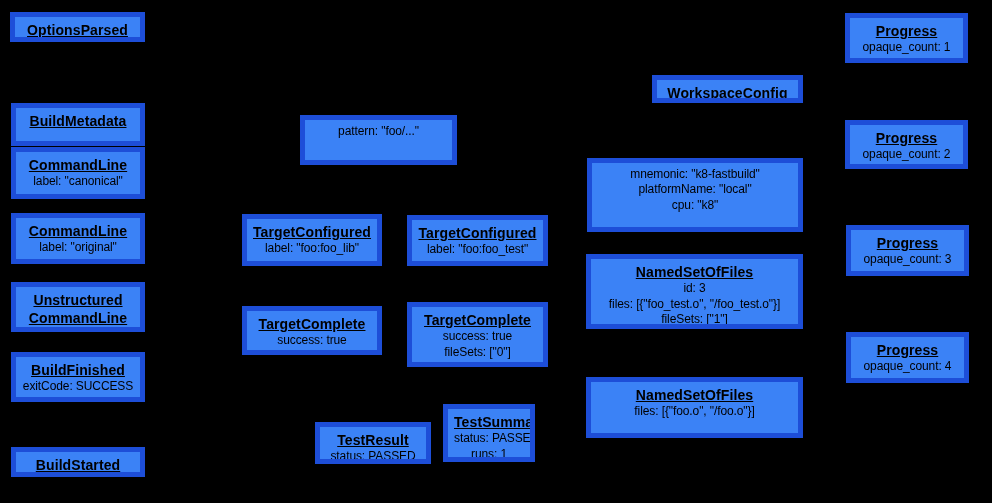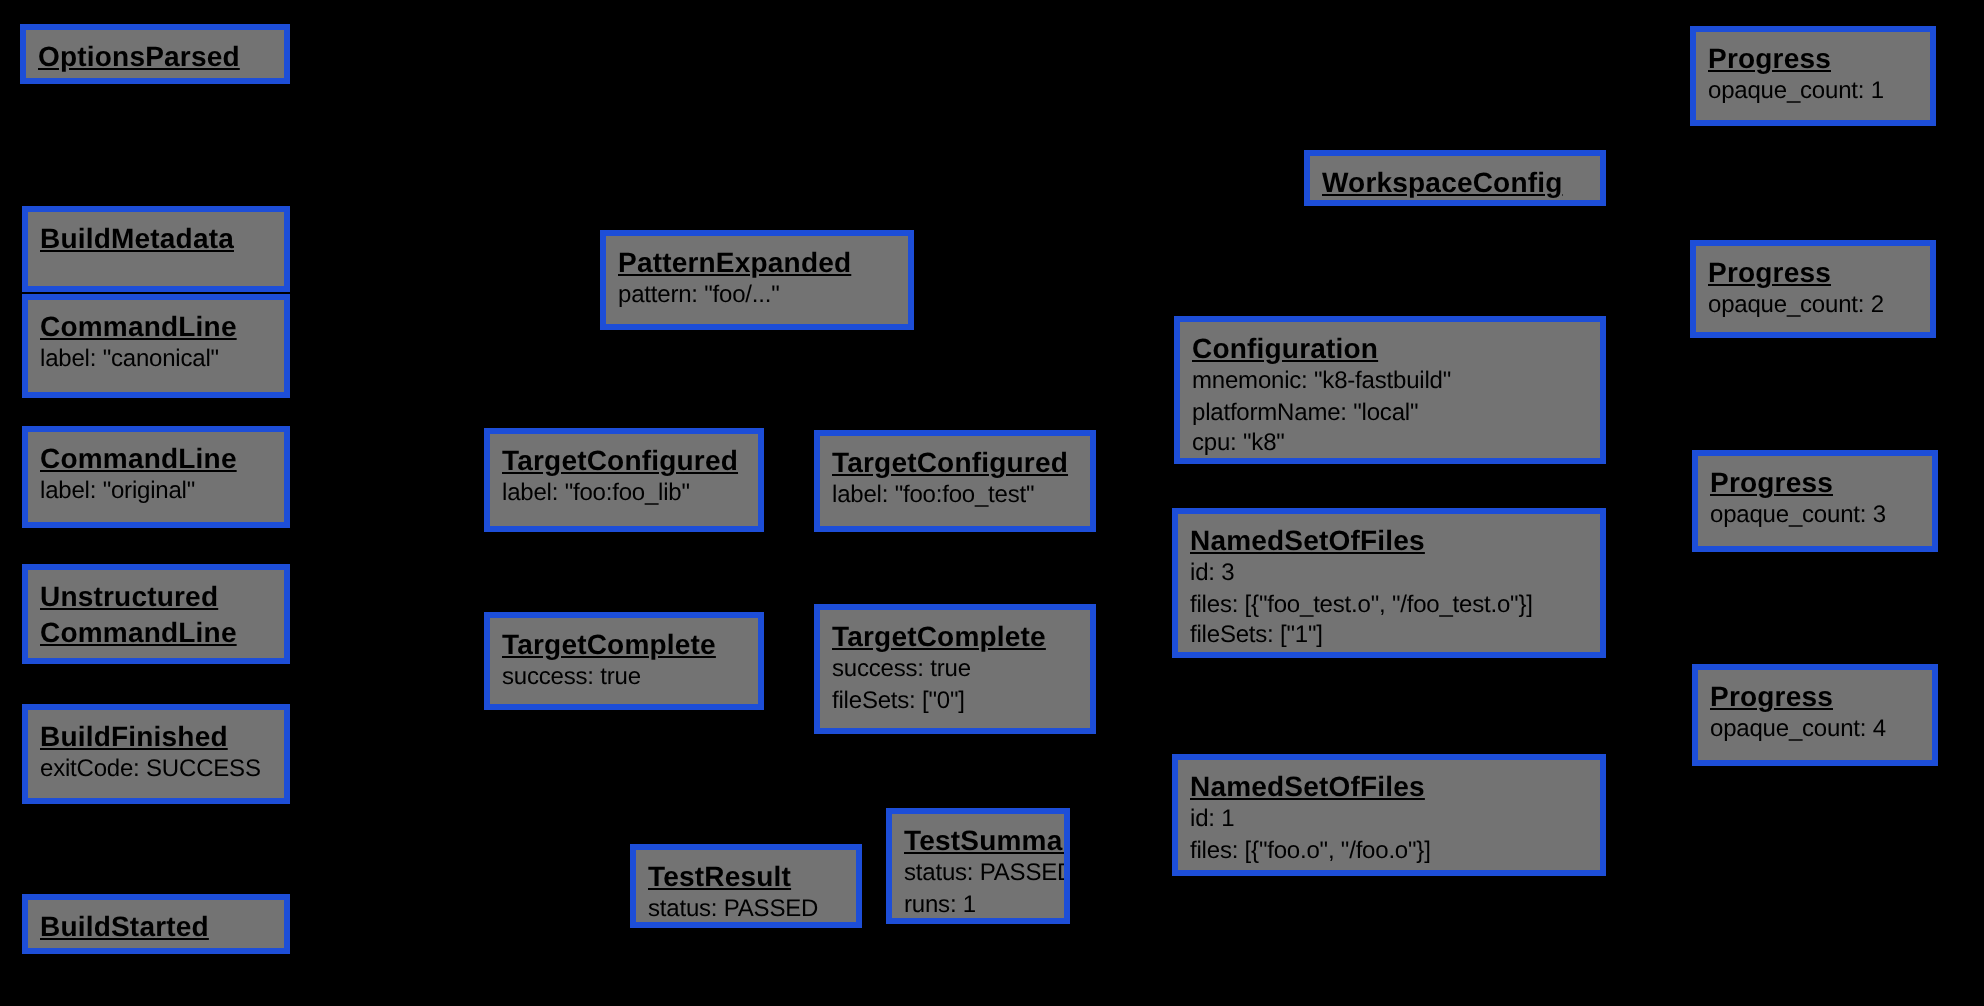--- a/index.html
+++ b/index.html
@@ -11,25 +11,26 @@
     position: relative;
     width: 992px;
     height: 503px;
     background: #000000;
     overflow: hidden;
     font-family: "Liberation Sans", "DejaVu Sans", sans-serif;
   }
   .node {
     position: absolute;
     box-sizing: border-box;
-    background: #737373;
-    border: 3px solid #1d4ed8;
+    background: #3b82f6;
+    border: 5px solid #1d4ed8;
     padding: 4px 6px 0 6px;
     overflow: hidden;
     color: #000000;
+    text-align: center;
   }
   .node .t {
     font-size: 14px;
     font-weight: bold;
     text-decoration: underline;
     line-height: 1.3;
     white-space: pre-line;
     letter-spacing: 0.1px;
   }
   .node .l {
@@ -73,21 +74,20 @@
     <div class="l">exitCode: SUCCESS</div>
   </div>
 
   <div class="node" style="left:11px;top:447px;width:134px;height:30px">
     <div class="t">BuildStarted</div>
   </div>
 
 
 
   <div class="node" style="left:300px;top:115px;width:157px;height:50px">
-    <div class="t">PatternExpanded</div>
     <div class="l">pattern: "foo/..."</div>
   </div>
 
   <div class="node" style="left:242px;top:214px;width:140px;height:52px">
     <div class="t">TargetConfigured</div>
     <div class="l">label: "foo:foo_lib"</div>
   </div>
 
   <div class="node" style="left:407px;top:215px;width:141px;height:51px">
     <div class="t">TargetConfigured</div>
@@ -114,36 +114,34 @@
     <div class="t">TestSummary</div>
     <div class="l">status: PASSED</div>
     <div class="l">runs: 1</div>
   </div>
 
   <div class="node" style="left:652px;top:75px;width:151px;height:28px">
     <div class="t">WorkspaceConfig</div>
   </div>
 
   <div class="node" style="left:587px;top:158px;width:216px;height:74px">
-    <div class="t">Configuration</div>
     <div class="l">mnemonic: "k8-fastbuild"</div>
     <div class="l">platformName: "local"</div>
     <div class="l">cpu: "k8"</div>
   </div>
 
   <div class="node" style="left:586px;top:254px;width:217px;height:75px">
     <div class="t">NamedSetOfFiles</div>
     <div class="l">id: 3</div>
     <div class="l">files: [{"foo_test.o", "/foo_test.o"}]</div>
     <div class="l">fileSets: ["1"]</div>
   </div>
 
   <div class="node" style="left:586px;top:377px;width:217px;height:61px">
     <div class="t">NamedSetOfFiles</div>
-    <div class="l">id: 1</div>
     <div class="l">files: [{"foo.o", "/foo.o"}]</div>
   </div>
 
   <div class="node" style="left:845px;top:13px;width:123px;height:50px">
     <div class="t">Progress</div>
     <div class="l">opaque_count: 1</div>
   </div>
 
   <div class="node" style="left:845px;top:120px;width:123px;height:49px">
     <div class="t">Progress</div>

